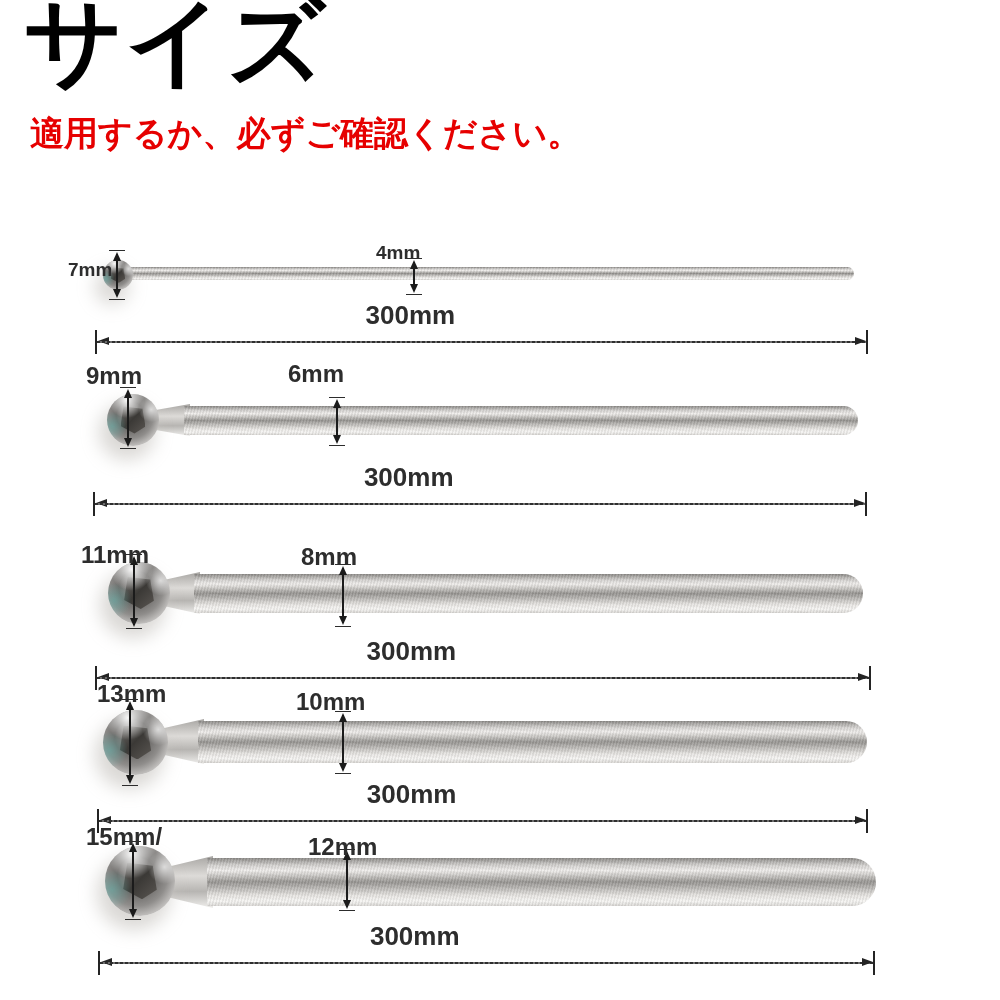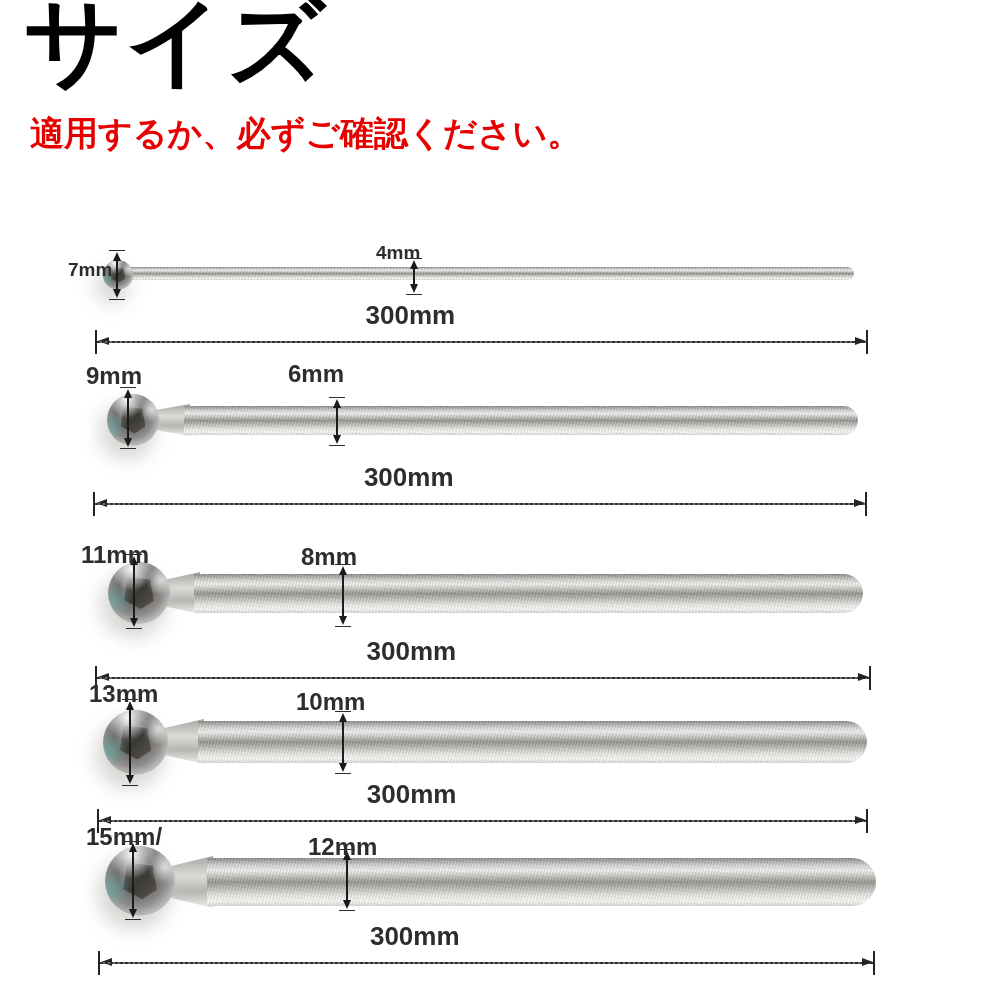--- a/index.html
+++ b/index.html
@@ -143,21 +143,21 @@
       <span class="dim-label">300mm</span>
       <i class="tick tl"></i>
         <i class="ah al"></i>
       <i class="line"></i>
       <i class="ah ar"></i>
         <i class="tick tr"></i>
     </div>
   </div>
 
   <div>
-    <span class="lbl f20" style="left:89px;top:680px;">13mm</span>
+    <span class="lbl f20" style="left:97px;top:680px;">13mm</span>
     <div class="neck" style="left:160px;top:719px;width:44px;height:45px;"></div>
     <div class="ball" style="left:103px;top:710px;width:65px;height:65px;"></div>
     <div class="varrow" style="left:124px;top:701px;height:83px;">
       <i class="cap top"></i>
         <i class="tri up"></i>
         <i class="tri down"></i>
         <i class="cap bot"></i>
     </div>
     <div class="shaft" style="left:198px;top:721px;width:669px;height:42px;"></div>
     <span class="lbl f20" style="left:296px;top:688px;">10mm</span>

